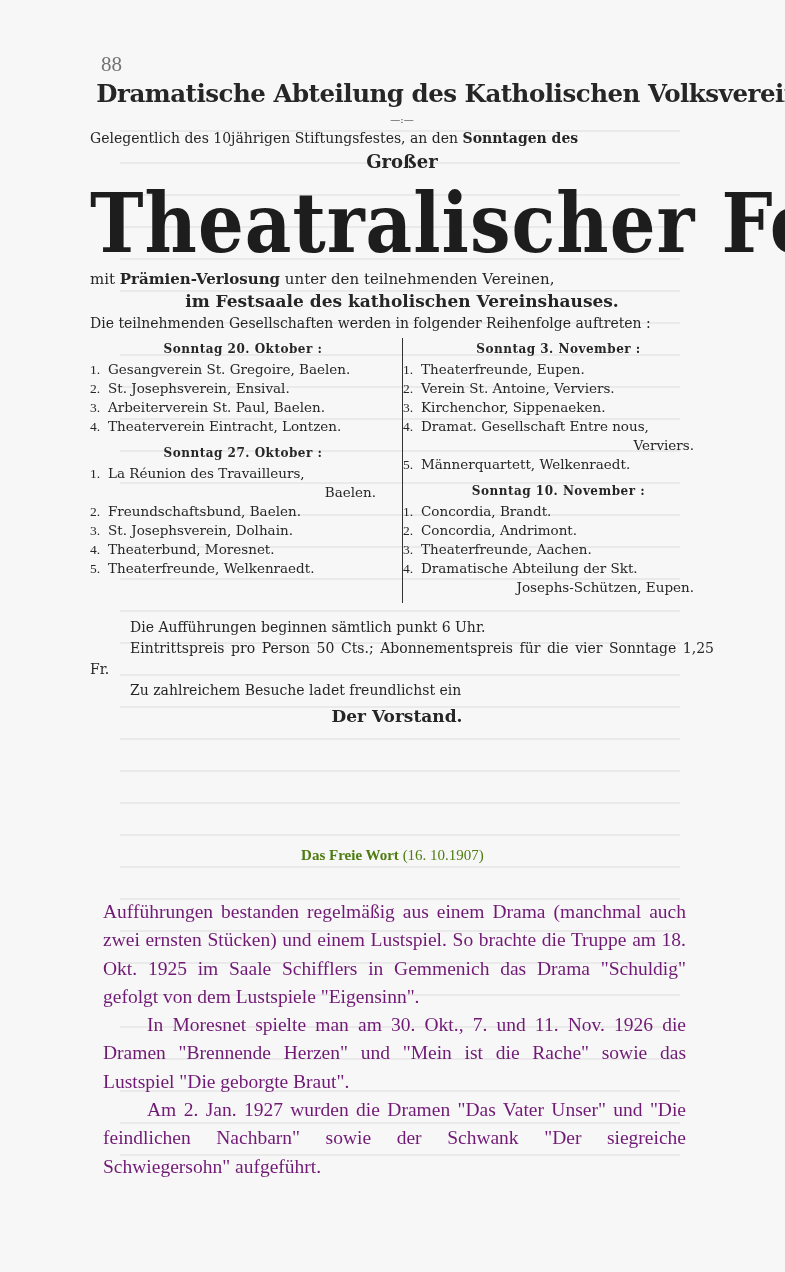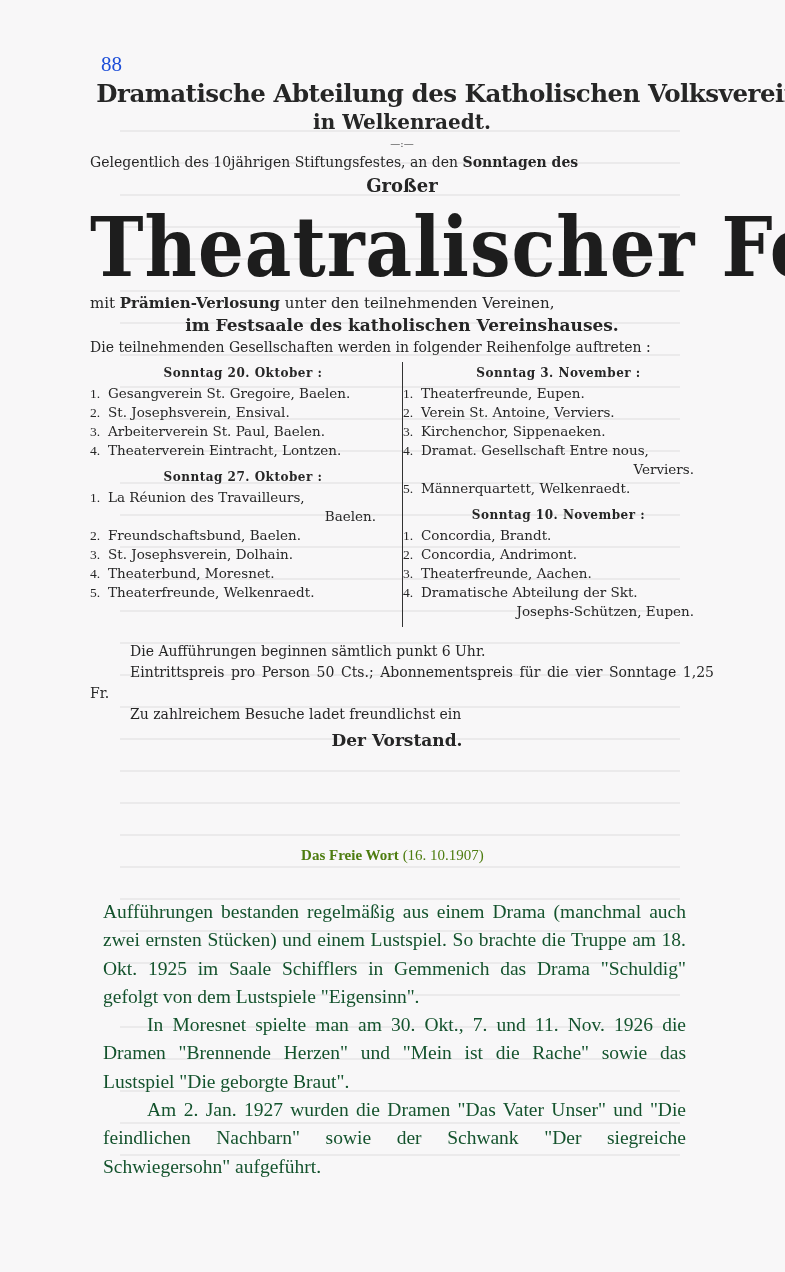--- a/index.html
+++ b/index.html
@@ -19,21 +19,21 @@
       position: absolute;
       left: 0; top: 0;
       width: 785px; height: 1272px;
       background: #f8f7f8;
     }
     .page-number {
       position: absolute;
       left: 101px; top: 52px;
       font-family: "Liberation Serif", serif;
       font-size: 21px;
-      color: #1d4ed8;
+      color: #737373;
     }
     .ad {
       position: absolute;
       left: 90px; top: 78px;
       width: 624px;
       font-family: "DejaVu Serif", serif;
       color: #262626;
     }
     .ad-title {
       text-align: center;
@@ -178,21 +178,21 @@
       color: #4d7c0f;
     }
     .source .bold { font-weight: bold; }
     .body-text {
       position: absolute;
       left: 103px; top: 898px;
       width: 583px;
       font-family: "Liberation Serif", serif;
       font-size: 19.5px;
       line-height: 28.3px;
-      color: #14532d;
+      color: #701a75;
       text-align: justify;
     }
     .body-text p { margin: 0; }
     .body-text .indent { text-indent: 44px; }
     .bleed {
       position: absolute;
       font-family: "Liberation Serif", serif;
       color: #000;
       opacity: 0.06;
       transform: scaleX(-1);
@@ -204,21 +204,20 @@
 
 <div class="page">
 
   <div class="bleed" style="left:120px; top:110px; width:560px; height:1060px; background:
        repeating-linear-gradient(to bottom, transparent 0, transparent 20px, rgba(0,0,0,0.9) 20px, rgba(0,0,0,0.9) 22px, transparent 22px, transparent 32px);"></div>
 
   <div class="page-number">88</div>
 
   <div class="ad">
     <div class="ad-title">Dramatische Abteilung des Katholischen Volksvereins</div>
-    <div class="ad-subtitle">in Welkenraedt.</div>
     <div class="ad-ornament">—:—</div>
 
     <div class="ad-occasion">
       <span>Gelegentlich des 10jährigen Stiftungsfestes, an den</span>
       <span class="bold">Sonntagen des</span>
     </div>
     <div class="ad-grosser">Großer</div>
     <div class="ad-festival">Theatralischer Festival,</div>
 
     <div class="ad-lottery">

